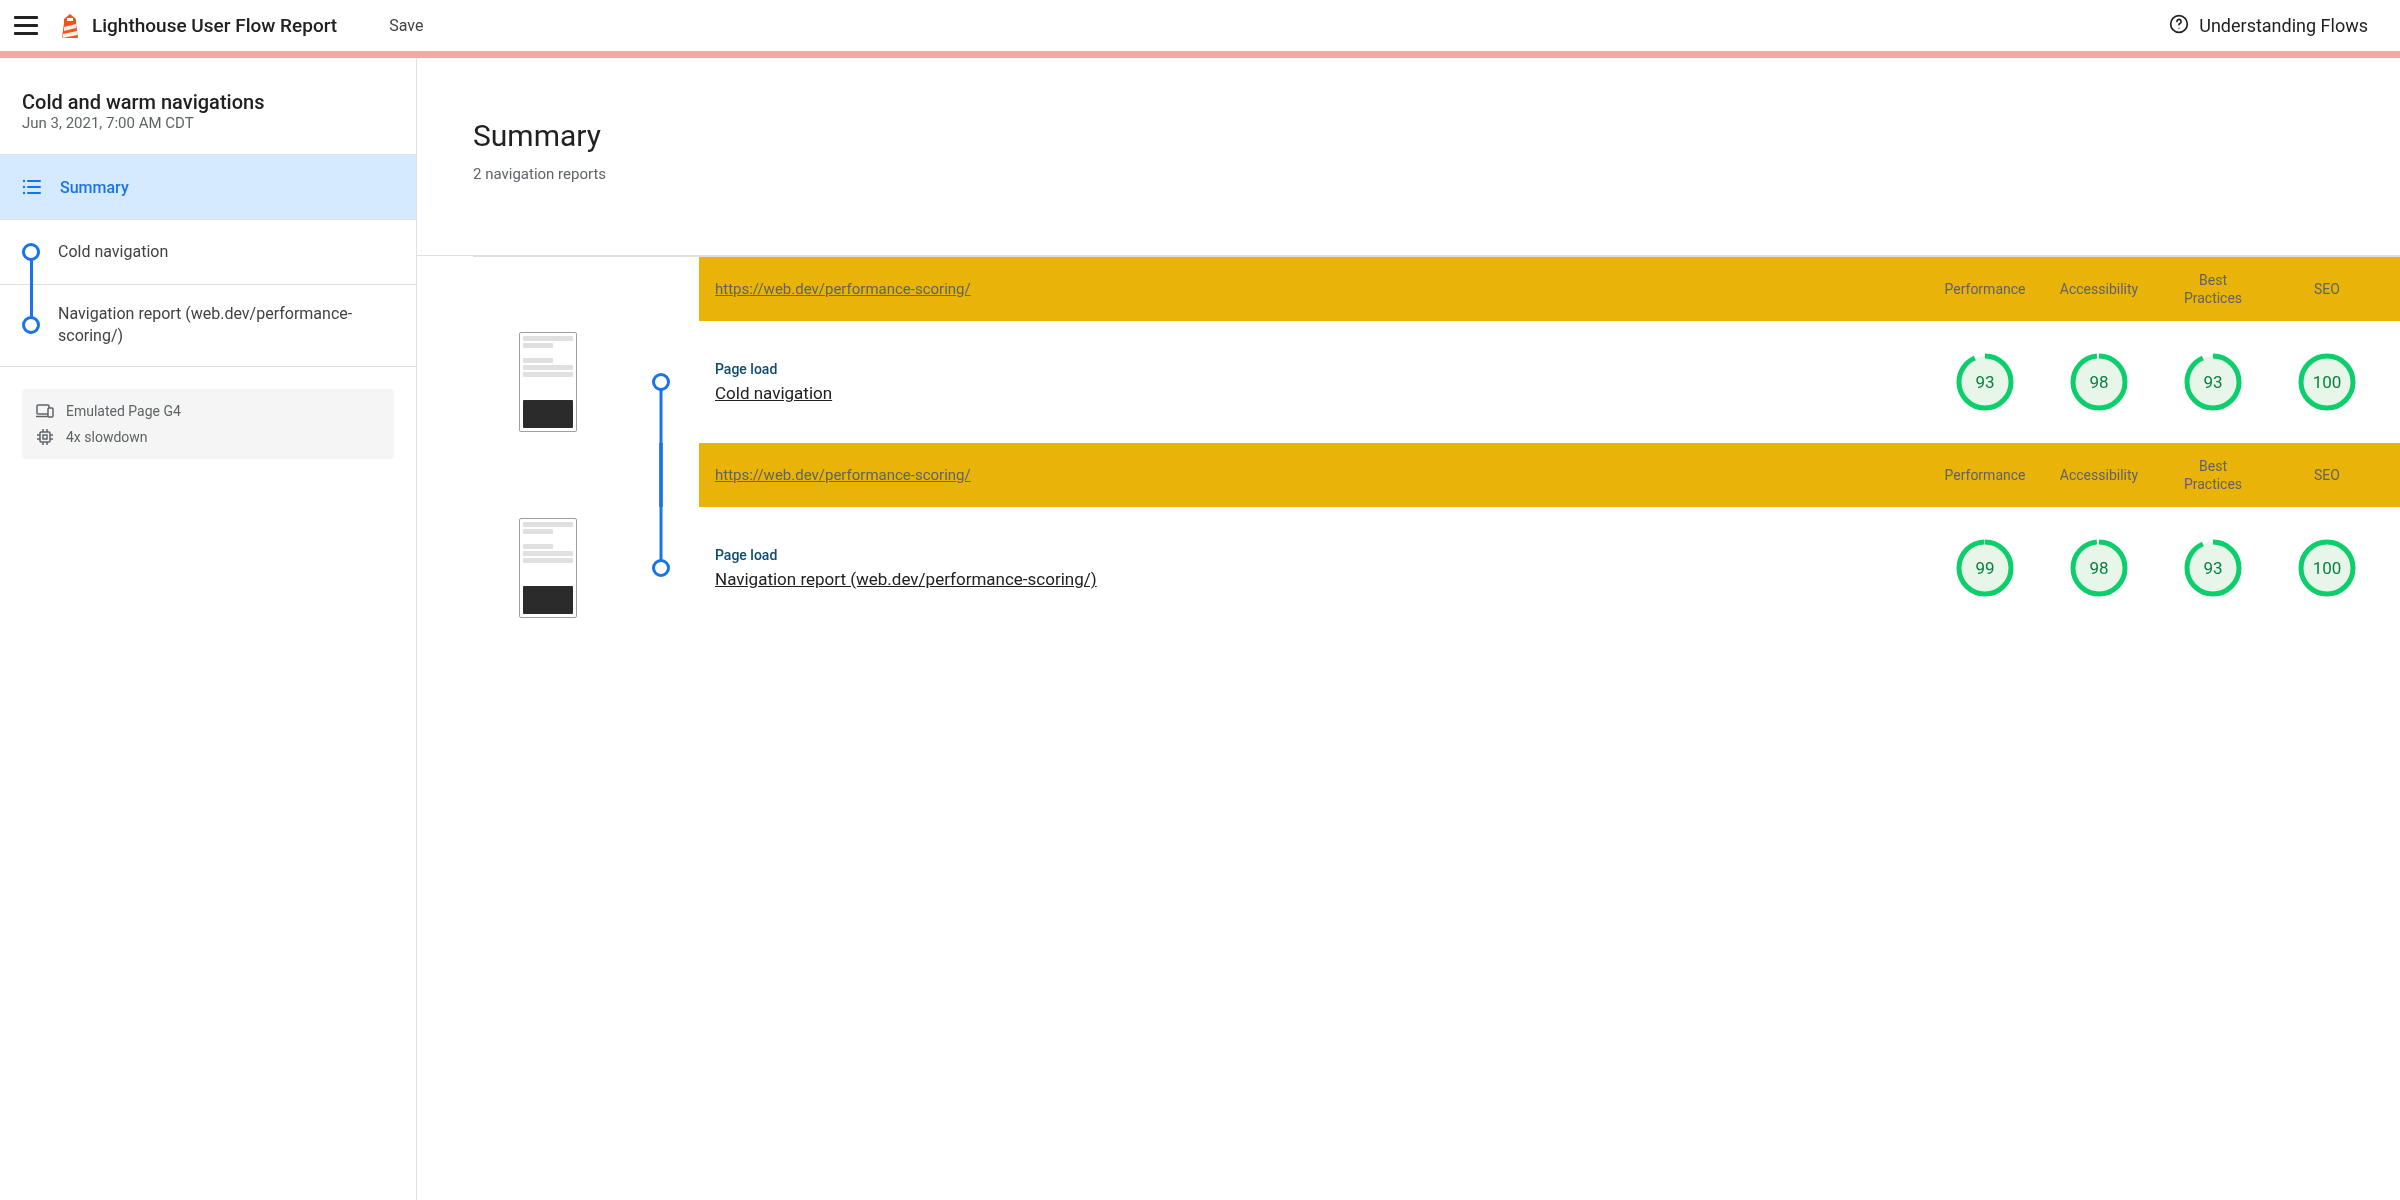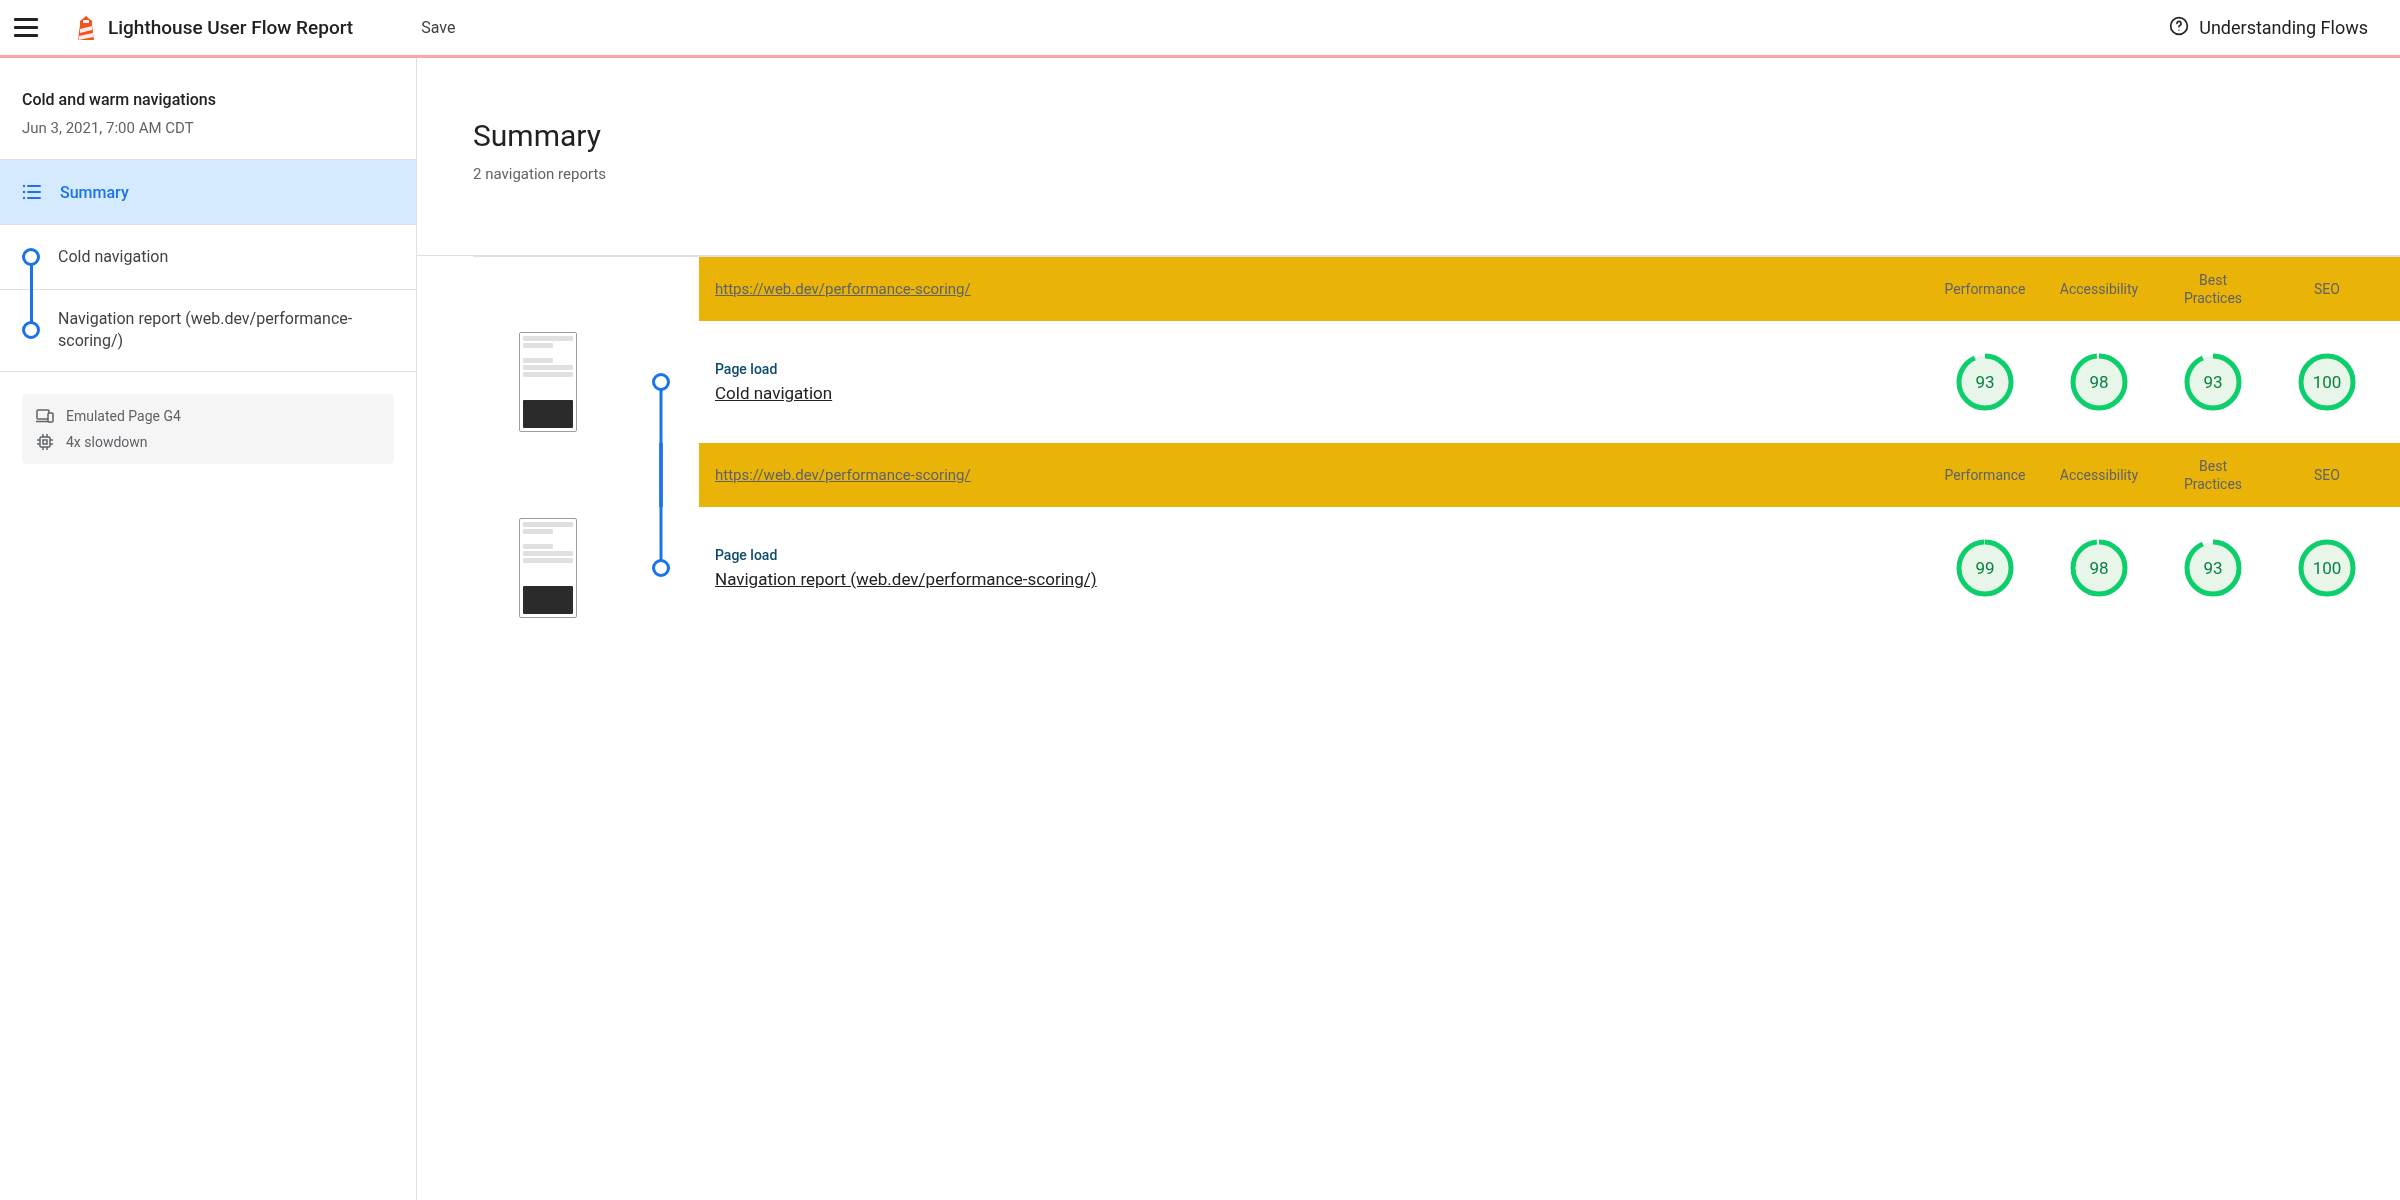--- a/index.html
+++ b/index.html
@@ -1,32 +1,32 @@
 <!DOCTYPE html>
 <html><head>
 <meta charset="utf-8">
 <style>
 * { box-sizing: border-box; margin: 0; padding: 0; }
 body { font-family: -apple-system, BlinkMacSystemFont, "Segoe UI", Roboto, Helvetica, Arial, sans-serif; color: #212121; background: #fff; font-size: 14px; }
 
-.topbar { display: flex; align-items: center; height: 58px; border-bottom: 3px solid #fca5a5; padding: 0 14px; gap: 16px; }
+.topbar { display: flex; align-items: center; height: 58px; border-bottom: 7px solid #fca5a5; padding: 0 14px; }
 .hamburger { width: 24px; height: 24px; cursor: pointer; display: flex; flex-direction: column; justify-content: space-around; margin-right: 22px; }
 .hamburger span { display: block; height: 2.5px; background: #212121; border-radius: 1px; }
 .brand { display: flex; align-items: center; gap: 12px; font-size: 19px; font-weight: 500; }
 .lighthouse-icon svg { display: block; }
 .topbar-actions { display: flex; align-items: center; gap: 30px; margin-left: 52px; }
 .save-btn { font-size: 16px; color: #424242; cursor: pointer; }
 .spacer { flex: 1; }
 .help-link { display: flex; align-items: center; gap: 10px; font-size: 18px; color: #212121; cursor: pointer; margin-right: 18px; }
 
 .layout { display: flex; height: calc(100vh - 58px); }
 
 .sidebar { width: 417px; border-right: 1px solid #e0e0e0; display: flex; flex-direction: column; overflow-y: auto; }
 .flow-header { padding: 32px 22px 22px; }
-.flow-title { font-size: 16px; font-weight: 500; margin-bottom: 10px; }
+.flow-title { font-size: 20px; font-weight: 500; }
 .flow-date { font-size: 15px; color: #5f6368; }
 
 .nav-item { display: flex; align-items: center; padding: 0 22px; height: 65px; border-top: 1px solid #e0e0e0; cursor: pointer; color: #424242; font-size: 16px; gap: 18px; }
 .nav-item.active { background: #d6eaff; color: #1a73e8; font-weight: 500; }
 .summary-icon { width: 20px; display: flex; justify-content: center; }
 
 .flow-steps { position: relative; }
 .flow-step { display: flex; align-items: center; padding: 18px 22px; border-top: 1px solid #e0e0e0; cursor: pointer; gap: 18px; font-size: 16px; color: #424242; min-height: 65px; }
 .flow-step:last-child { border-bottom: 1px solid #e0e0e0; }
 .step-circle { width: 18px; height: 18px; border: 3px solid #1a73e8; border-radius: 50%; background: #fff; position: relative; z-index: 2; flex-shrink: 0; }

